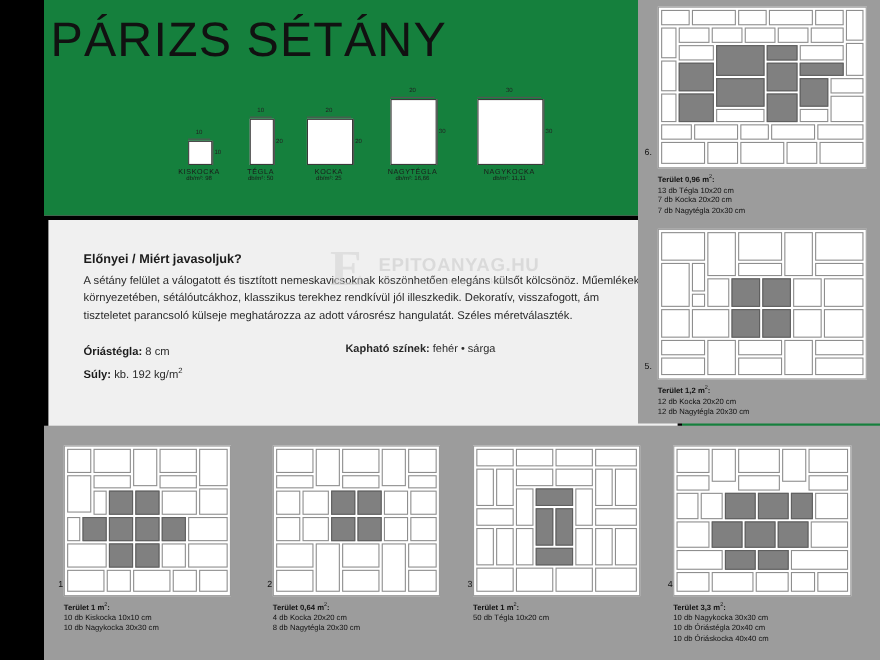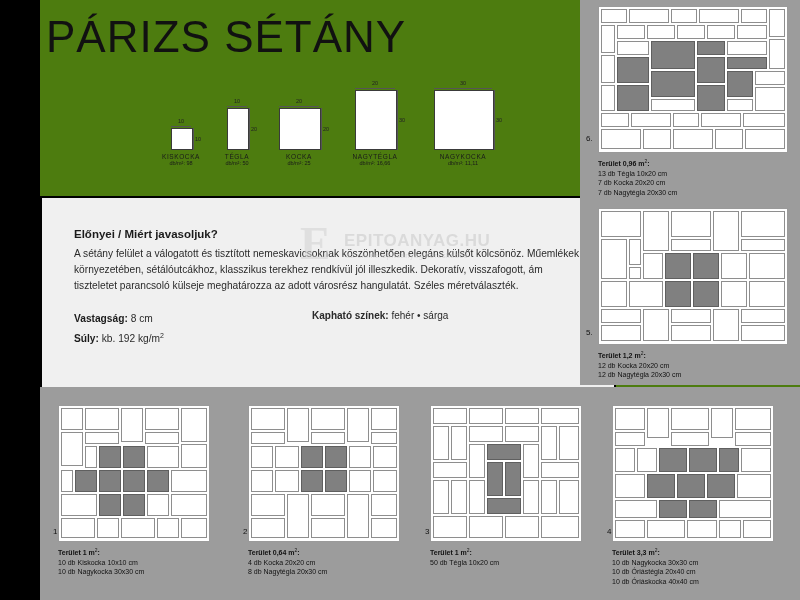--- a/index.html
+++ b/index.html
@@ -18,21 +18,21 @@
     width: 800px;
     height: 600px;
     background: #ffffff;
   }
   .canvas {
     position: absolute;
     left: 0;
     top: 0;
     width: 800px;
     height: 600px;
-    background: #4d7c0f;
+    background: #15803d;
   }
   
   .hero {
     position: absolute;
     left: 40px;
     top: 6px;
     width: 540px;
     height: 180px;
   }
   .title {
@@ -107,21 +107,21 @@
     background: #555;
   }
   
   .info {
     position: absolute;
     left: 40px;
     top: 196px;
     width: 540px;
     height: 190px;
     background: #f0f0f0;
-    border: 2px solid #000000;
+    border: 4px solid #000000;
     padding: 16px;
   }
   .info-inner {
     padding: 14px 16px 10px 16px;
   }
   .info h3 {
     margin: 0 0 6px 0;
     font-size: 11.5px;
     color: #1b1b1b;
     font-weight: bold;
@@ -351,21 +351,21 @@
       </div>
 
     </div>
 
     <div class="info">
       <div class="info-inner">
         <h3>Előnyei / Miért javasoljuk?</h3>
         <p>A sétány felület a válogatott és tisztított nemeskavicsoknak köszönhetően elegáns külsőt kölcsönöz. Műemlékek környezetében, sétálóutcákhoz, klasszikus terekhez rendkívül jól illeszkedik. Dekoratív, visszafogott, ám tiszteletet parancsoló külseje meghatározza az adott városrész hangulatát. Széles méretválaszték.</p>
         <div class="specs">
           <div class="spec-row">
-            <b>Vastagság:</b>
+            <b>Óriástégla:</b>
             <span>8 cm</span>
           </div>
           <div class="spec-row">
             <b>Súly:</b>
             <span>kb. 192 kg/m</span><sup style="font-size:7px;">2</sup>
           </div>
           <div class="spec-right">
             <b>Kapható színek:</b>
             <span>fehér • sárga</span>
           </div>

